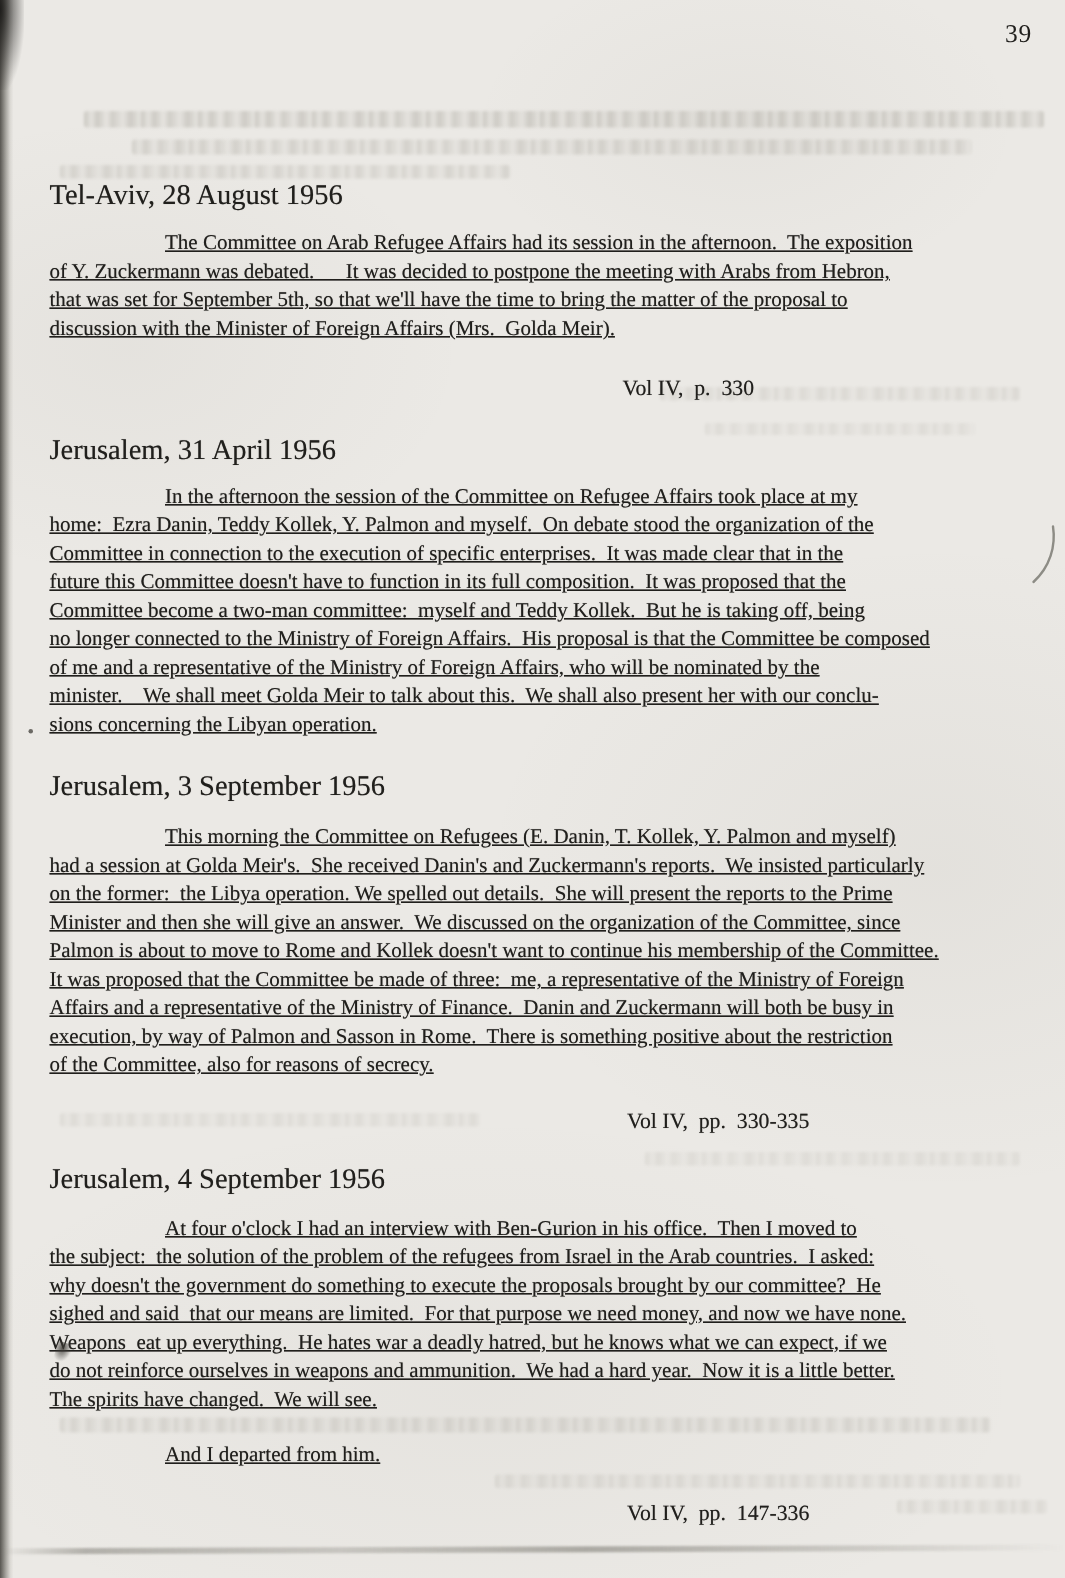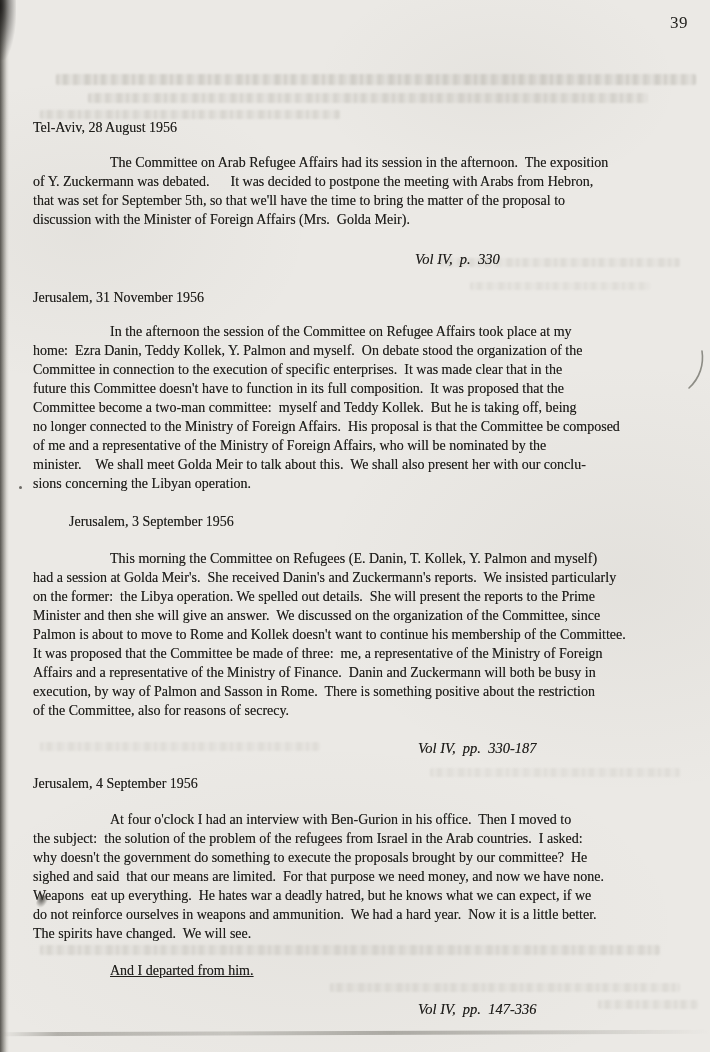--- a/index.html
+++ b/index.html
@@ -48,45 +48,44 @@
         rgba(128,124,112,0.5) 31px, rgba(128,124,112,0.08) 38px);
   }
 
   .page-number {
     position: absolute; left: 670px; top: 13px;
     font-size: 17px; letter-spacing: 0.5px;
   }
 
   .entry-heading {
     position: absolute; left: 33px;
-    font-size: 14px; white-space: pre;
+    font-size: 19px; white-space: pre;
     text-shadow: 0 0 0.45px rgba(20,19,17,0.55);
   }
 
   .para {
     position: absolute; left: 33px;
     font-size: 14px; line-height: 19px;
     white-space: pre;
     text-shadow: 0 0 0.45px rgba(20,19,17,0.55);
   }
-  .para .line { height: 19px; }
+  .para .line { height: 19px; text-decoration: underline; }
   .para .line.first { padding-left: 77px; }
 
   .closing-line {
     position: absolute; left: 110px;
     font-size: 14px; white-space: pre;
     text-shadow: 0 0 0.45px rgba(20,19,17,0.55);
     text-decoration: underline;
   }
 
   .citation {
     position: absolute;
     font-size: 14.5px; white-space: pre;
     text-shadow: 0 0 0.45px rgba(20,19,17,0.55);
-    font-style: italic;
   }
 
   .pen-mark { position: absolute; left: 686px; top: 348px; }
 
   .ink-blot {
     position: absolute; left: 37px; top: 895px; width: 10px; height: 13px;
     background: radial-gradient(ellipse at 40% 30%, rgba(58,56,51,0.85), rgba(58,56,51,0) 72%);
     transform: rotate(18deg);
     filter: blur(0.4px);
   }
@@ -117,28 +116,28 @@
 
   <div class="page-number">39</div>
 
   <div>
     <div class="entry-heading" style="top:120px;">Tel-Aviv, 28 August 1956</div>
     <div class="para" style="top:153px;"><div class="line first">The Committee on Arab Refugee Affairs had its session in the afternoon.  The exposition</div><div class="line">of Y. Zuckermann was debated.      It was decided to postpone the meeting with Arabs from Hebron,</div><div class="line">that was set for September 5th, so that we'll have the time to bring the matter of the proposal to</div><div class="line">discussion with the Minister of Foreign Affairs (Mrs.  Golda Meir).</div></div>
     <div class="citation" style="left:415px; top:251px;">Vol IV,  p.  330</div>
   </div>
 
   <div>
-    <div class="entry-heading" style="top:290px;">Jerusalem, 31 November 1956</div>
+    <div class="entry-heading" style="top:290px;">Jerusalem, 31 April 1956</div>
     <div class="para" style="top:322px;"><div class="line first">In the afternoon the session of the Committee on Refugee Affairs took place at my</div><div class="line">home:  Ezra Danin, Teddy Kollek, Y. Palmon and myself.  On debate stood the organization of the</div><div class="line">Committee in connection to the execution of specific enterprises.  It was made clear that in the</div><div class="line">future this Committee doesn't have to function in its full composition.  It was proposed that the</div><div class="line">Committee become a two-man committee:  myself and Teddy Kollek.  But he is taking off, being</div><div class="line">no longer connected to the Ministry of Foreign Affairs.  His proposal is that the Committee be composed</div><div class="line">of me and a representative of the Ministry of Foreign Affairs, who will be nominated by the</div><div class="line">minister.    We shall meet Golda Meir to talk about this.  We shall also present her with our conclu-</div><div class="line">sions concerning the Libyan operation.</div></div>
   </div>
 
   <div>
-    <div class="entry-heading" style="top:514px;margin-left:36px;">Jerusalem, 3 September 1956</div>
+    <div class="entry-heading" style="top:514px;">Jerusalem, 3 September 1956</div>
     <div class="para" style="top:549px;"><div class="line first">This morning the Committee on Refugees (E. Danin, T. Kollek, Y. Palmon and myself)</div><div class="line">had a session at Golda Meir's.  She received Danin's and Zuckermann's reports.  We insisted particularly</div><div class="line">on the former:  the Libya operation. We spelled out details.  She will present the reports to the Prime</div><div class="line">Minister and then she will give an answer.  We discussed on the organization of the Committee, since</div><div class="line">Palmon is about to move to Rome and Kollek doesn't want to continue his membership of the Committee.</div><div class="line">It was proposed that the Committee be made of three:  me, a representative of the Ministry of Foreign</div><div class="line">Affairs and a representative of the Ministry of Finance.  Danin and Zuckermann will both be busy in</div><div class="line">execution, by way of Palmon and Sasson in Rome.  There is something positive about the restriction</div><div class="line">of the Committee, also for reasons of secrecy.</div></div>
-    <div class="citation" style="left:418px; top:740px;">Vol IV,  pp.  330-187</div>
+    <div class="citation" style="left:418px; top:740px;">Vol IV,  pp.  330-335</div>
   </div>
 
   <div>
     <div class="entry-heading" style="top:776px;">Jerusalem, 4 September 1956</div>
     <div class="para" style="top:810px;"><div class="line first">At four o'clock I had an interview with Ben-Gurion in his office.  Then I moved to</div><div class="line">the subject:  the solution of the problem of the refugees from Israel in the Arab countries.  I asked:</div><div class="line">why doesn't the government do something to execute the proposals brought by our committee?  He</div><div class="line">sighed and said  that our means are limited.  For that purpose we need money, and now we have none.</div><div class="line">Weapons  eat up everything.  He hates war a deadly hatred, but he knows what we can expect, if we</div><div class="line">do not reinforce ourselves in weapons and ammunition.  We had a hard year.  Now it is a little better.</div><div class="line">The spirits have changed.  We will see.</div></div>
     <div class="closing-line" style="top:963px;">And I departed from him.</div>
     <div class="citation" style="left:418px; top:1001px;">Vol IV,  pp.  147-336</div>
   </div>
 
   <svg class="pen-mark" width="22" height="44" viewBox="0 0 22 44">

